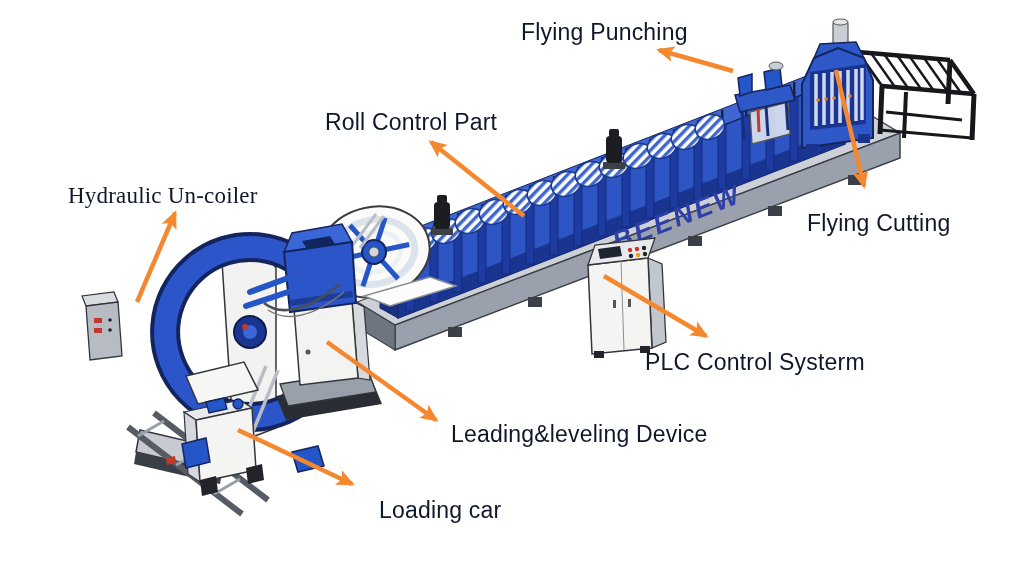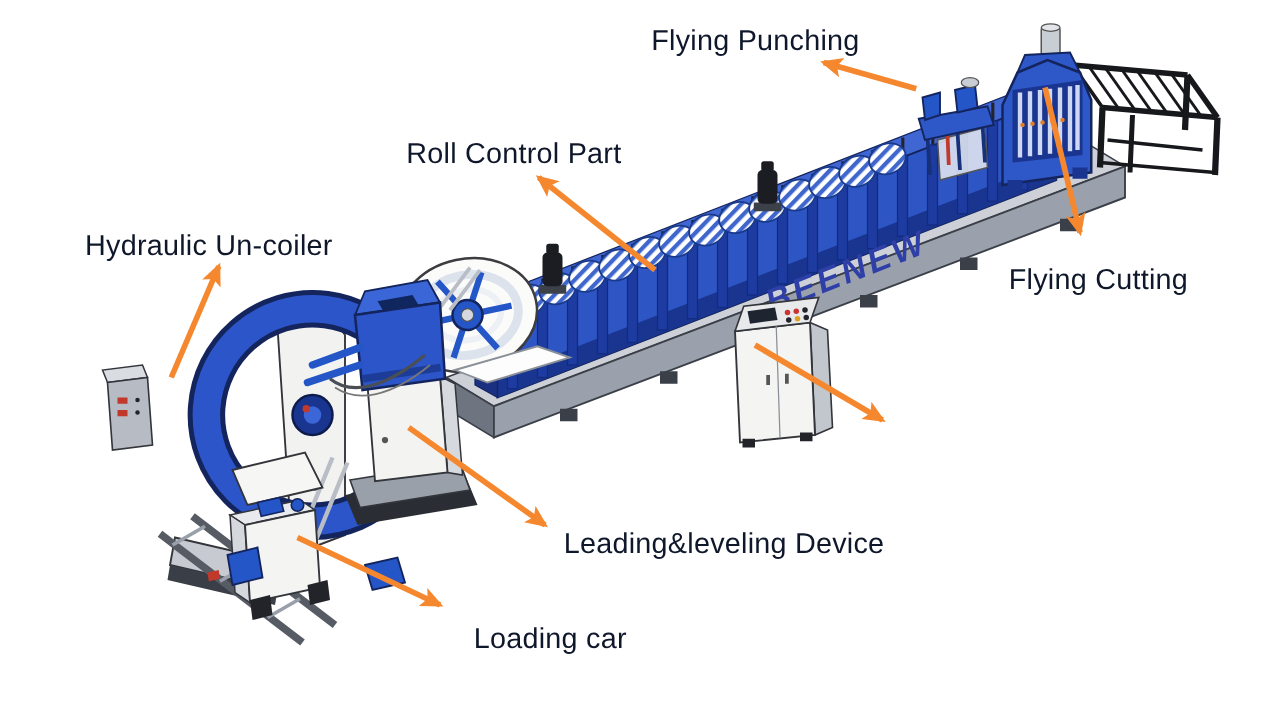--- a/index.html
+++ b/index.html
@@ -271,18 +271,19 @@
     <line x1="137" y1="302" x2="175" y2="213"></line>
     <line x1="836" y1="70" x2="864" y2="186"></line>
     <line x1="604" y1="276" x2="706" y2="336"></line>
     <line x1="327" y1="342" x2="436" y2="420"></line>
     <line x1="238" y1="430" x2="352" y2="484"></line>
   </g>
 </svg>
 
 <div class="lbl" style="left:521px;top:19px;">Flying Punching</div>
 <div class="lbl" style="left:325px;top:109px;">Roll Control Part</div>
-<div class="lbl" style="left:68px;top:183px;">Hydraulic Un-coiler</div>
+<div class="lbl" style="left:68px;top:183px;font-family:Liberation Serif, serif;">Hydraulic Un-coiler</div>
 <div class="lbl" style="left:807px;top:197px;margin-top:13px;">Flying Cutting</div>
+<div class="lbl" style="left:645px;top:349px;">PLC Control Systerm</div>
 <div class="lbl" style="left:451px;top:421px;">Leading&amp;leveling Device</div>
 <div class="lbl" style="left:379px;top:497px;">Loading car</div>
 
 </div>
 
 </body></html>

